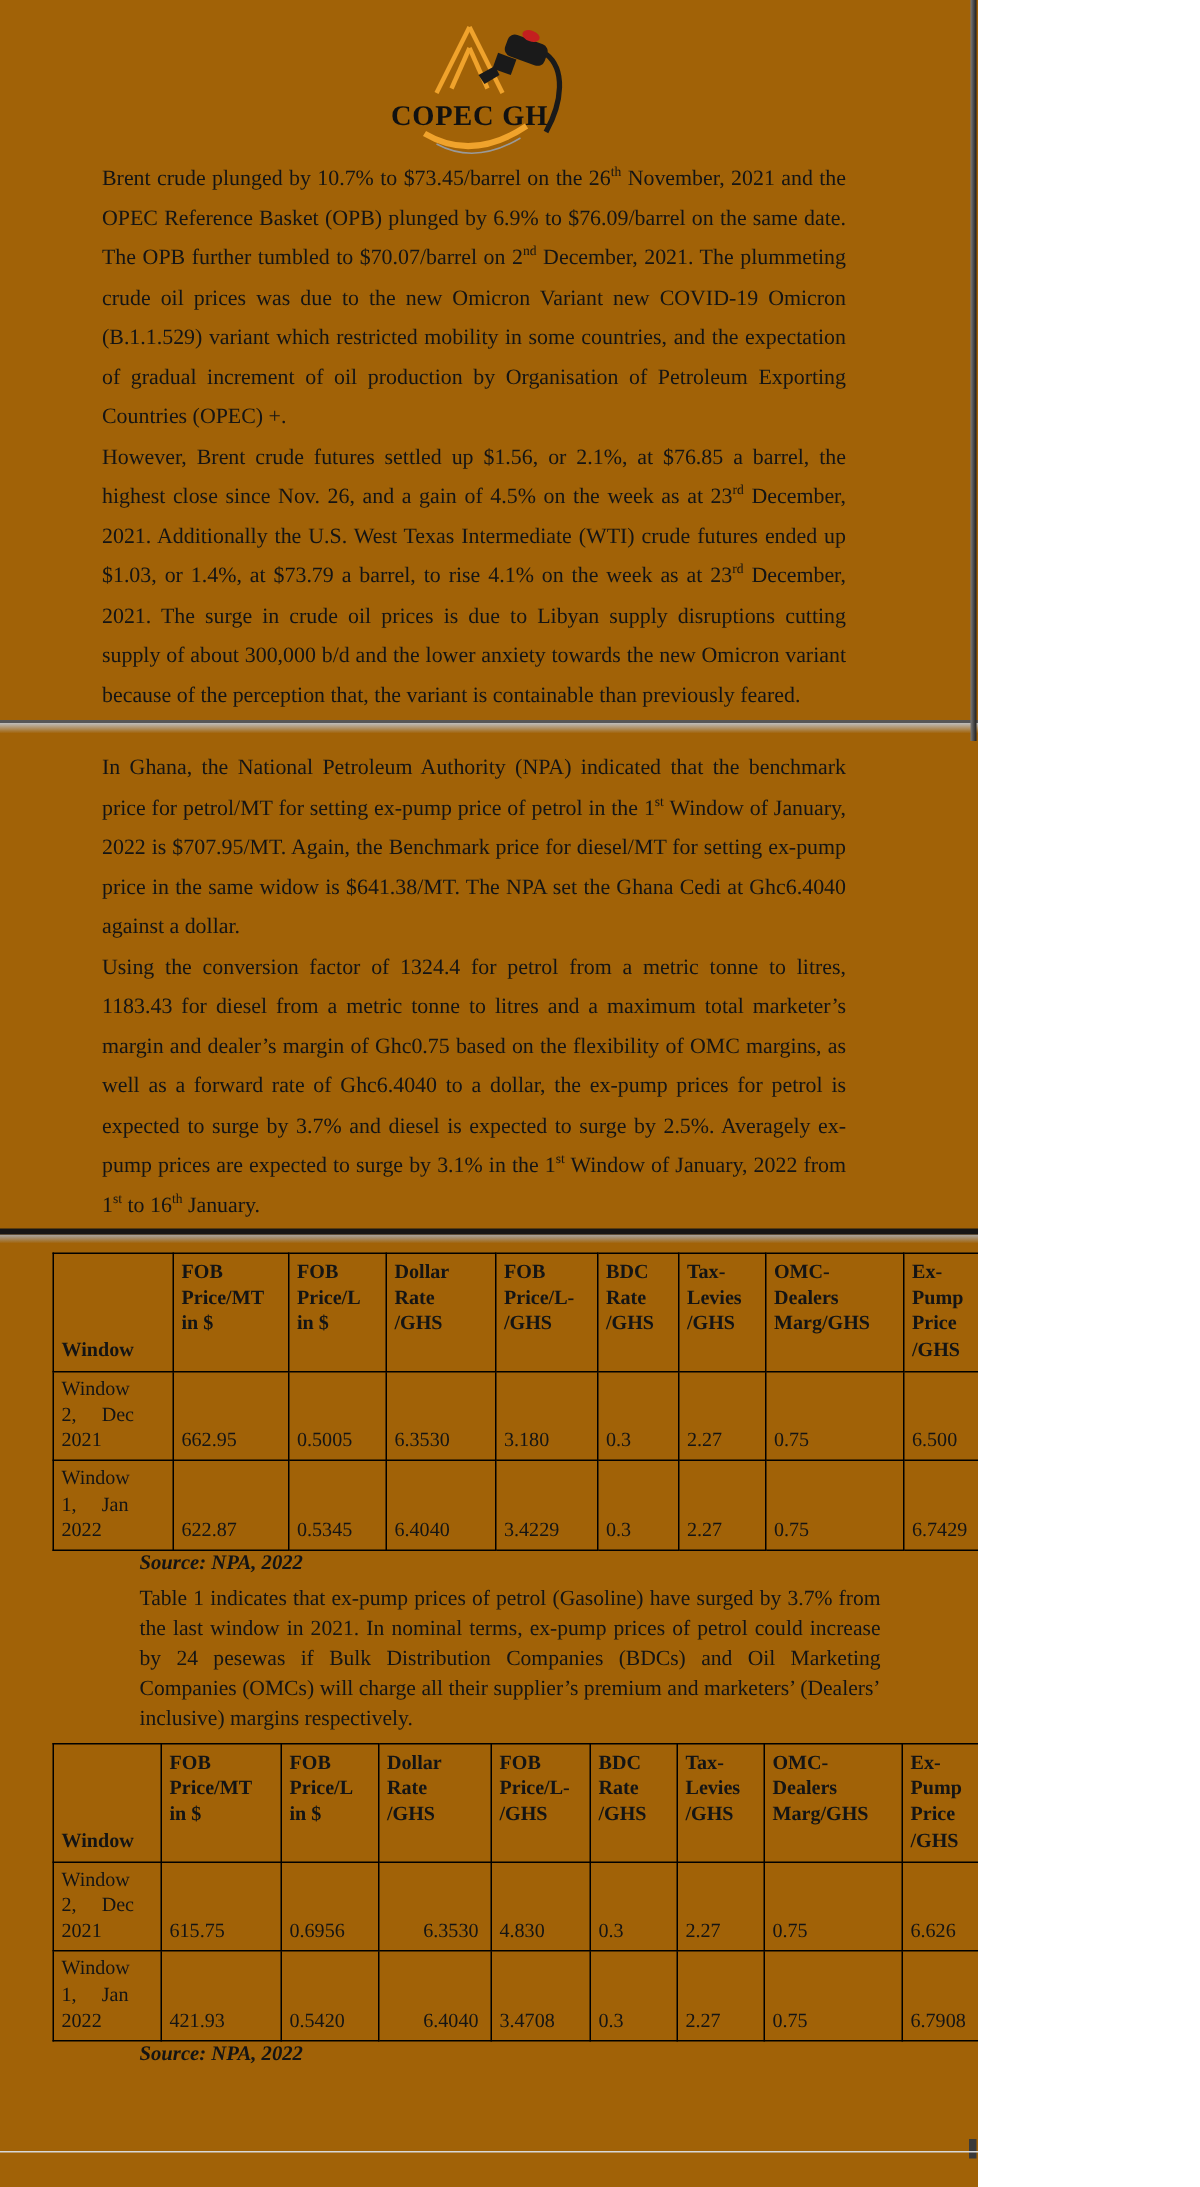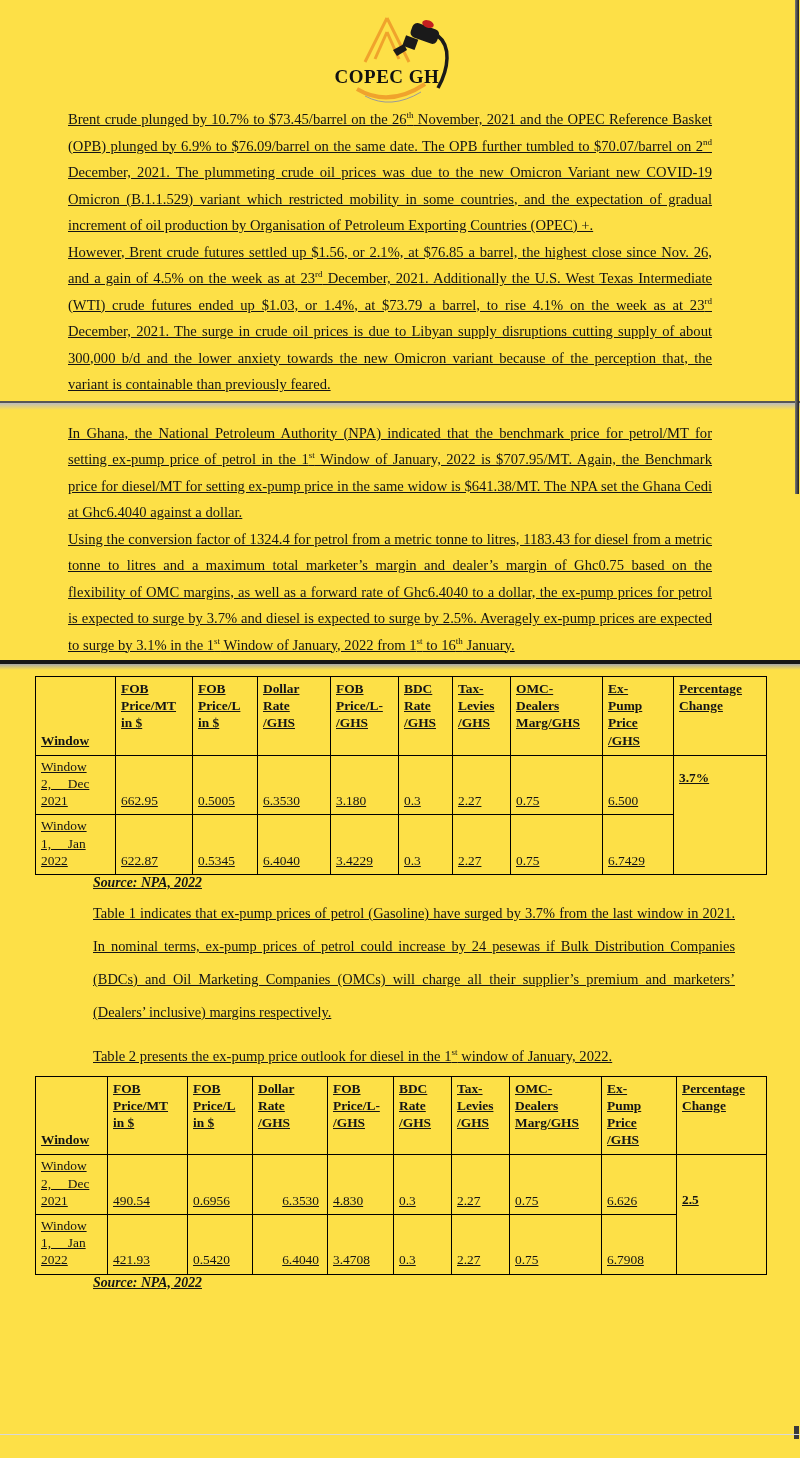--- a/index.html
+++ b/index.html
@@ -1,25 +1,24 @@
 <!DOCTYPE html>
 <html><head>
 <meta charset="utf-8">
 <style>
   * { box-sizing: border-box; margin: 0; padding: 0; }
   html, body { background: #ffffff; }
   .page {
     position: relative;
-    width: 800px;
+    width: 652px;
     height: 1458px;
-    background: #fde047;
+    background: #a16207;
     overflow: hidden;
     font-family: "Liberation Serif", "DejaVu Serif", serif;
     color: #141414;
-    text-decoration: underline;
   }
   sup { font-size: 0.62em; vertical-align: super; line-height: 0; }
 
   
   .logo-wrap { padding-top: 10px; text-align: center; height: 102px; }
 
   
   .doc-title {
     margin: 4px 88px 0 93px;
     font-size: 14.6px;
@@ -86,21 +85,21 @@
   .source-line {
     margin: 0 0 0 93px;
     font-size: 13.8px;
     font-weight: bold;
     font-style: italic;
   }
 
   .note-p {
     margin: 6px 65px 0 93px;
     font-size: 14.4px;
-    line-height: 33px;
+    line-height: 20px;
     text-align: justify;
   }
 </style>
 </head>
 <body>
 
 <div class="page">
 
   <div class="edge-bar"></div>
   <div class="edge-bar-b"></div>
@@ -210,21 +209,20 @@
         <td>2.27</td>
         <td>0.75</td>
         <td>6.7429</td>
       </tr>
     </tbody>
   </table>
   <div class="source-line">Source: NPA, 2022</div>
 
   <p class="note-p">Table 1 indicates that ex-pump prices of petrol (Gasoline) have surged by 3.7% from the last window in 2021. In nominal terms, ex-pump prices of petrol could increase by 24 pesewas if Bulk Distribution Companies (BDCs) and Oil Marketing Companies (OMCs) will charge all their supplier’s premium and marketers’ (Dealers’ inclusive) margins respectively.</p>
 
-  <div class="table-caption" style="margin-top:14px">Table 2 presents the ex-pump price outlook for diesel in the 1<sup>st</sup> window of January, 2022.</div>
 
   <table class="price-table t2">
     <colgroup>
       <col style="width:72px">
         <col style="width:80px">
         <col style="width:65px">
         <col style="width:75px">
       <col style="width:66px">
         <col style="width:58px">
         <col style="width:58px">
@@ -262,21 +260,21 @@
 /GHS</th>
         <th>Percentage
 Change</th>
       </tr>
     </thead>
     <tbody>
       <tr>
         <td class="td-window">Window
 2,     Dec
 2021</td>
-        <td>490.54</td>
+        <td>615.75</td>
         <td>0.6956</td>
         <td class="td-r">6.3530</td>
         <td>4.830</td>
         <td>0.3</td>
         <td>2.27</td>
         <td>0.75</td>
         <td>6.626</td>
         <td class="td-pct" rowspan="2">2.5</td>
       </tr>
       <tr>

